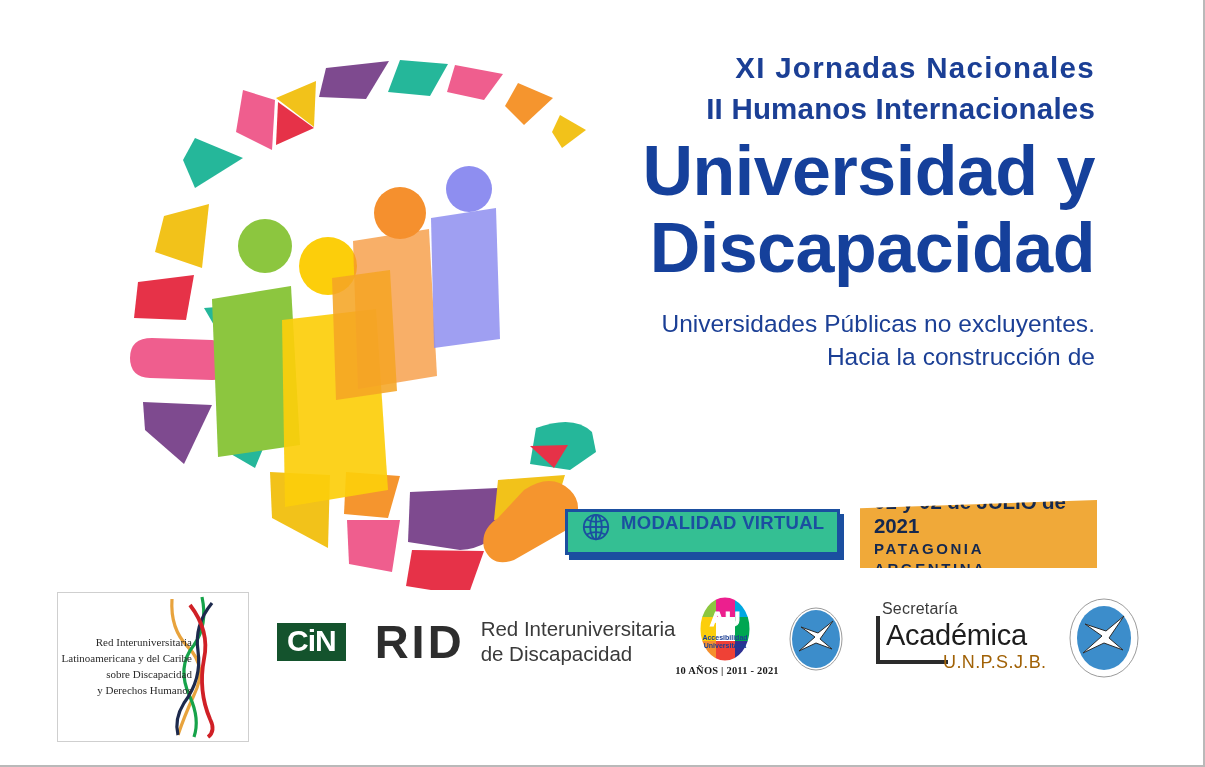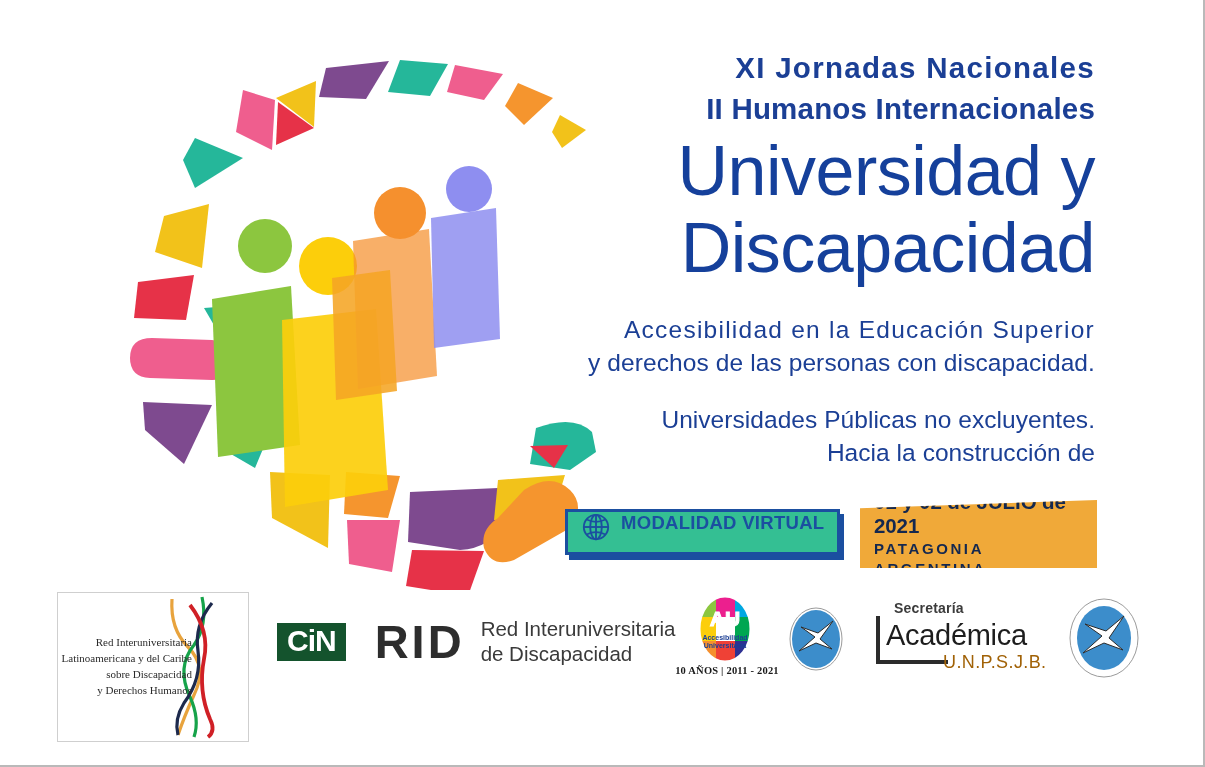--- a/index.html
+++ b/index.html
@@ -21,21 +21,21 @@
   .logo-wrap svg{display:block;width:100%;height:100%;}
 
   
   .text-col{position:absolute;left:470px;top:48px;width:625px;text-align:right;}
   .kicker{
     color:#1b3f95;font-size:29.5px;font-weight:bold;letter-spacing:1.3px;
     line-height:1.38;white-space:nowrap;
   }
   .kicker.two{letter-spacing:.2px;}
   .maintitle{
-    color:#15409b;font-weight:normal;font-size:70px;line-height:.98;
+    color:#15409b;font-weight:bold;font-size:70px;line-height:.98;
     letter-spacing:-0.5px;margin-top:8px;white-space:nowrap;
   }
   .subtitle{margin-top:30px;color:#1b3f95;font-size:24.5px;line-height:1.35;font-weight:bold;}
   .subtitle .l1{letter-spacing:1.25px;font-weight:500;}
   .subtitle .l2{letter-spacing:.1px;font-weight:500;}
   .subtitle2{margin-top:24px;color:#1b3f95;font-size:24.5px;line-height:1.36;font-weight:500;letter-spacing:.05px;}
 
   
   .banner-row{position:absolute;left:560px;top:500px;width:535px;height:70px;}
   .virtual-badge{
@@ -77,21 +77,21 @@
 
   .au-logo{position:absolute;left:697px;top:9px;width:56px;height:70px;}
   .au-caption{
     position:absolute;left:668px;top:80px;width:118px;text-align:center;
     font-family:"Liberation Serif", serif;font-weight:bold;font-size:10.5px;color:#1a1a1a;letter-spacing:.2px;
   }
 
   .secacad{position:absolute;left:788px;top:15px;display:flex;align-items:center;}
   .bird-badge{width:56px;height:64px;flex:0 0 56px;}
   .sec-text{margin-left:10px;position:relative;width:200px;height:78px;}
-  .sec-1{position:absolute;left:28px;top:0px;font-size:14px;color:#3b3b3b;font-weight:700;letter-spacing:.2px;margin-left:12px;}
+  .sec-1{position:absolute;left:28px;top:0px;font-size:16px;color:#3b3b3b;font-weight:400;letter-spacing:.2px;}
   .sec-2{position:absolute;left:32px;top:19px;font-size:29px;color:#1d1d1d;font-weight:normal;letter-spacing:-.3px;}
   .sec-3{position:absolute;left:89px;top:52px;font-size:18px;color:#a16207;font-weight:400;letter-spacing:.4px;}
   .sec-rule{position:absolute;left:22px;top:16px;width:68px;height:44px;border-left:4px solid #2b2b2b;border-bottom:4px solid #2b2b2b;}
 
   .unpsjb{position:absolute;left:1068px;top:12px;width:72px;height:82px;}
 </style>
 </head>
 <body>
 
 <div class="poster">
@@ -149,24 +149,20 @@
         <path d="M331 198 L396 188 L400 319 L334 328 Z" fill="#8e8ef0" opacity=".85"></path>
       </g>
     </svg>
   </div>
 
   <div class="text-col">
     <div class="kicker">XI Jornadas Nacionales</div>
     <div class="kicker two">II Humanos Internacionales</div>
     <div class="maintitle">Universidad y</div>
     <div class="maintitle">Discapacidad</div>
-    <div class="subtitle">
-      <div class="l1">Accesibilidad en la Educación Superior</div>
-      <div class="l2">y  derechos de las personas con discapacidad.</div>
-    </div>
     <div class="subtitle2">
       <div>Universidades Públicas no excluyentes.</div>
       <div>Hacia la construcción de</div>
     </div>
   </div>
 
   <div class="banner-row">
     <div class="virtual-badge">
       <svg class="globe-ico" viewBox="0 0 32 32" aria-hidden="true">
         <circle cx="16" cy="16" r="13" fill="none" stroke="#1b4fa0" stroke-width="2"></circle>

